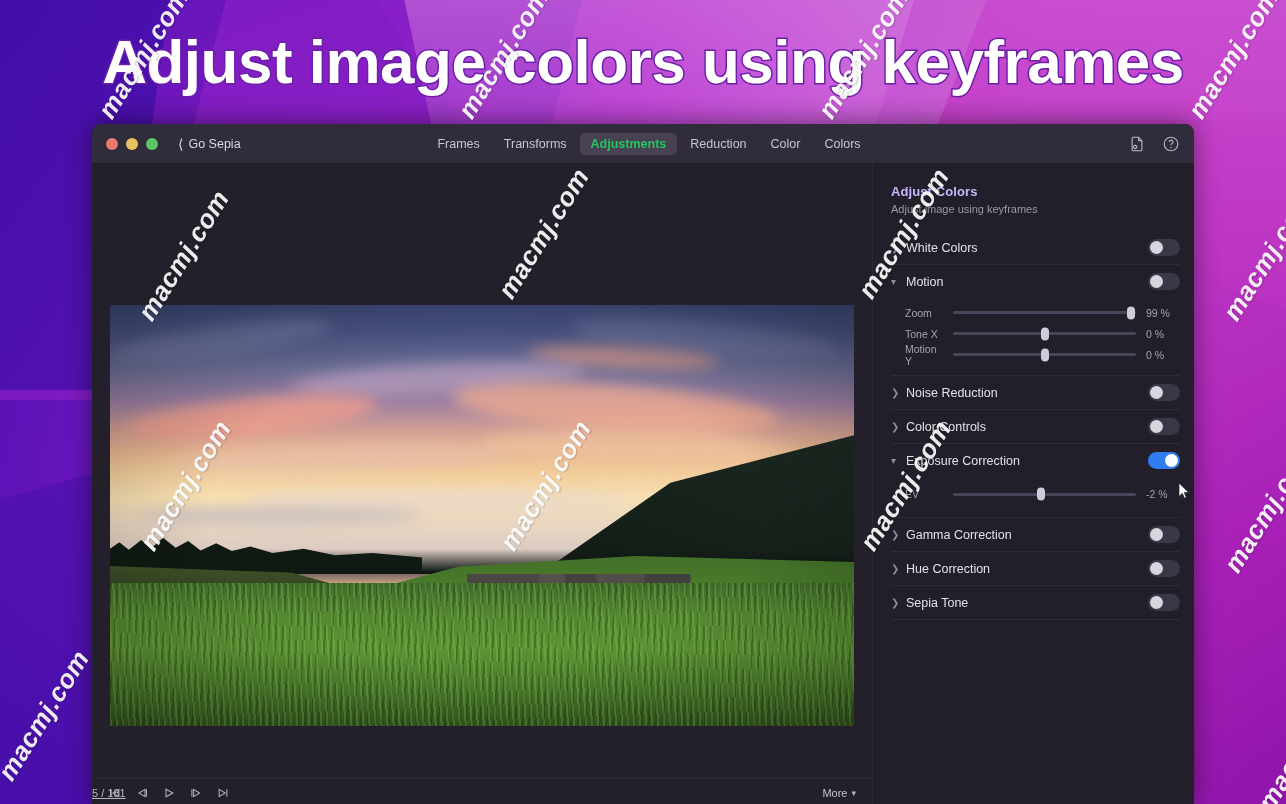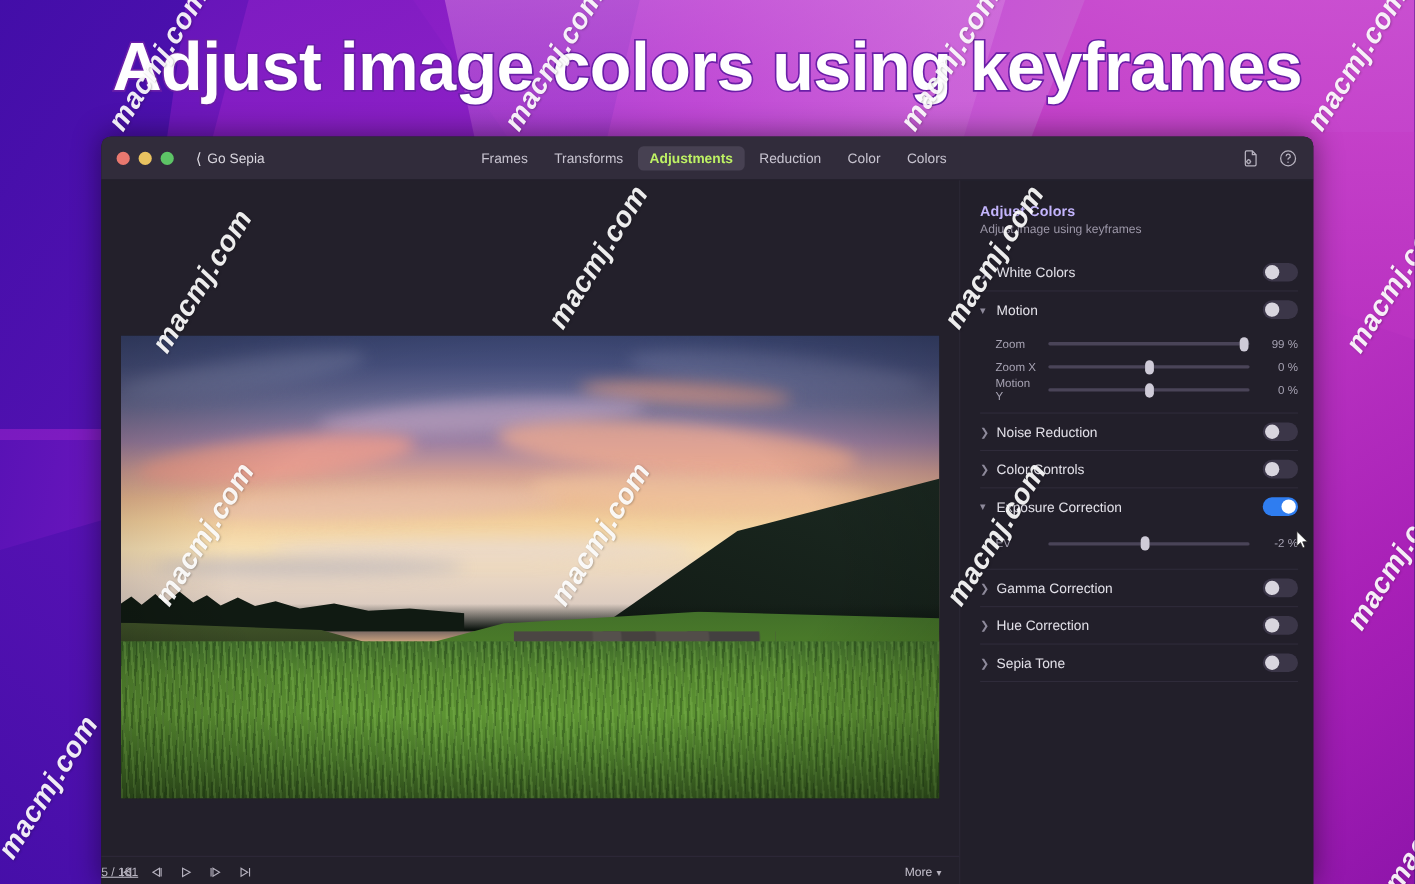--- a/index.html
+++ b/index.html
@@ -133,21 +133,21 @@
     pointer-events: auto;
     font-size: 12.5px;
     color: #c8c4d0;
     padding: 4px 11px;
     border-radius: 5px;
     cursor: default;
     white-space: nowrap;
   }
   .tab.active {
     background: #474152;
-    color: #bef264;
+    color: #22c55e;
     font-weight: bold;
   }
 
   #titlebar-right {
     margin-left: auto;
     display: flex; align-items: center; gap: 16px;
     position: relative; z-index: 1;
   }
   .tb-icon { width: 18px; height: 18px; opacity: .82; cursor: default; }
 
@@ -355,21 +355,21 @@
   }
   .slider-track .knob {
     position: absolute; top: 50%;
     width: 8px; height: 13px;
     border-radius: 4px;
     background: #cfcbd8;
     transform: translate(-50%, -50%);
   }
   .slider-value {
     font-size: 10.5px; color: #a6a2b2;
-    width: 34px; flex: 0 0 34px; text-align: right;
+    width: 34px; flex: 0 0 34px; 
   }
   .ev-row .slider-label { font-size: 10.5px; }
   .ev-row { height: 26px; }
 
   
   #cursor {
     position: absolute;
     left: 1178px; top: 482px;
     width: 12px; height: 18px;
     z-index: 6;
@@ -530,21 +530,21 @@
           </div>
           <div class="section-body">
             <div class="slider-row">
               <span class="slider-label">Zoom</span>
               <div class="slider-track">
                 <div class="knob" style="left:97%"></div>
               </div>
               <span class="slider-value">99 %</span>
             </div>
             <div class="slider-row">
-              <span class="slider-label">Zoom X</span>
+              <span class="slider-label">Tone X</span>
               <div class="slider-track">
                 <div class="knob" style="left:50%"></div>
               </div>
               <span class="slider-value">0 %</span>
             </div>
             <div class="slider-row">
               <span class="slider-label">Motion Y</span>
               <div class="slider-track">
                 <div class="knob" style="left:50%"></div>
               </div>

